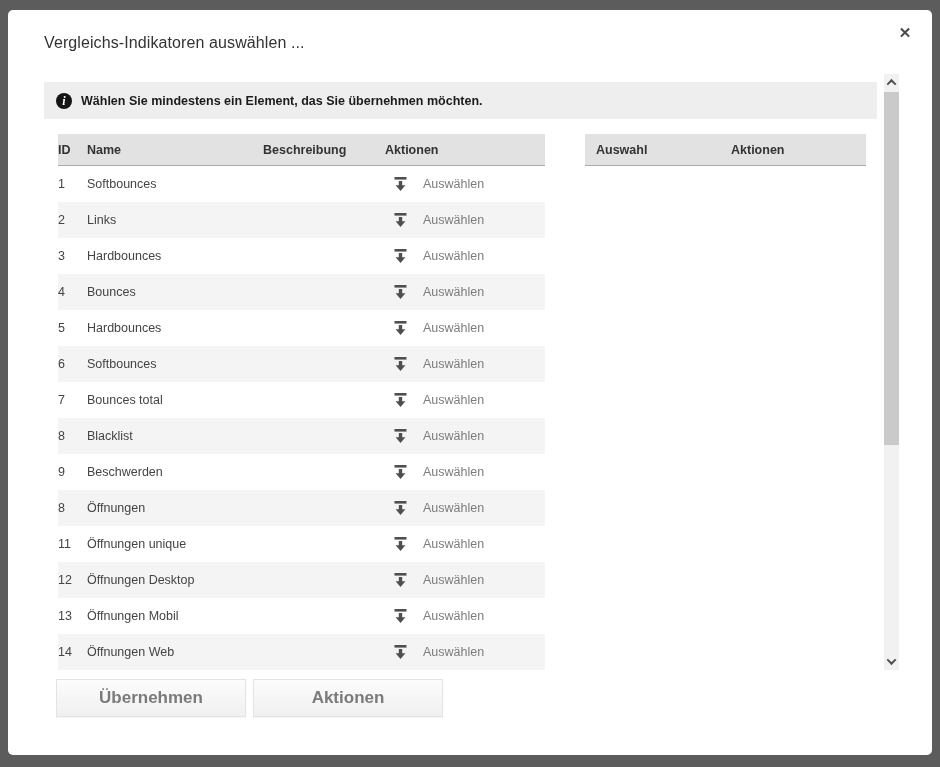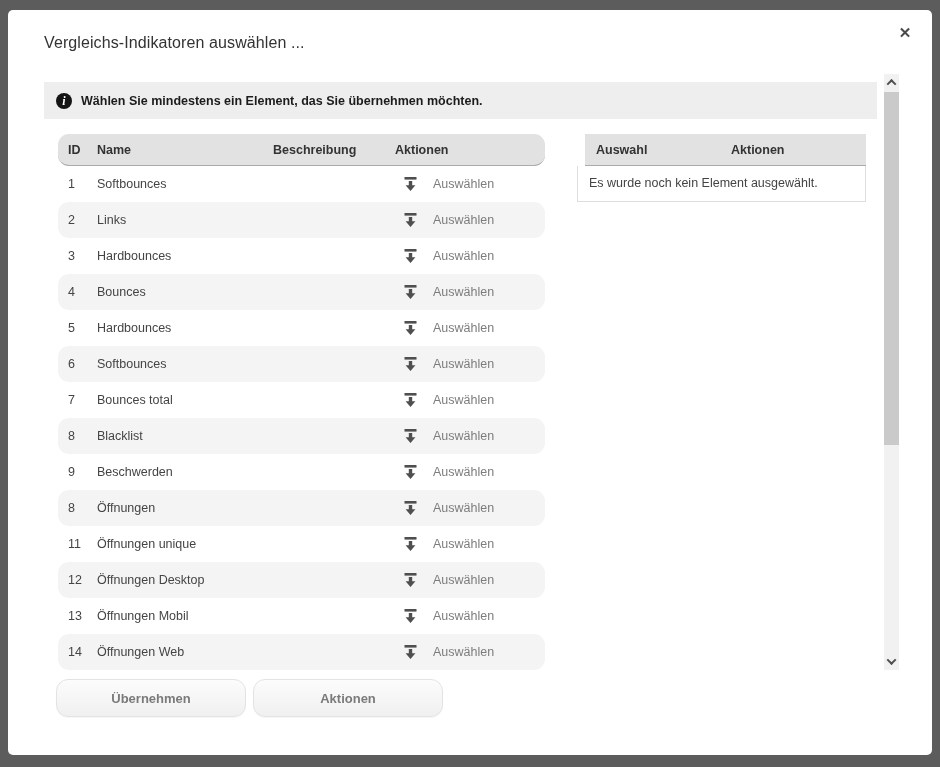--- a/index.html
+++ b/index.html
@@ -38,21 +38,21 @@
     margin-left:12px; flex:0 0 auto;
     font-family:"Liberation Serif", serif; font-weight:bold; font-style:italic;
     font-size:12px; line-height:16px;
   }
   .info-text { margin-left:9px; font-size:12.5px; font-weight:bold; color:#1c1c1c; }
 
   
   .table-left { position:absolute; left:14px; top:60px; width:487px; }
   .table-left .thead, .table-left .trow {
     display:grid; grid-template-columns:29px 176px 122px 1fr;
-    align-items:center; padding-left:10px; box-sizing:border-box;border-radius:11px;
+    align-items:center; box-sizing:border-box;
   }
   .thead {
     height:32px; background:#e2e2e2; border-bottom:1px solid #ababab;
     font-size:12.5px; font-weight:bold; color:#333333;
   }
   .trow { height:36px; font-size:12.5px; color:#444444; background:#ffffff; }
   .trow.alt { background:#f4f4f4; }
   .cact { display:flex; align-items:flex-start; gap:16px; padding-left:9px; }
   .dl-icon { display:inline-flex; width:13px; height:14px; }
   .dl-icon svg { display:block; }
@@ -81,23 +81,23 @@
   .sb-down { bottom:0; }
   .chev { width:5px; height:5px; display:block; }
   .chev-up   { border-left:2px solid #4f4f4f; border-top:2px solid #4f4f4f; transform:rotate(45deg) translate(1px,1px); }
   .chev-down { border-right:2px solid #4f4f4f; border-bottom:2px solid #4f4f4f; transform:rotate(45deg) translate(-1px,-1px); }
   .sb-thumb { position:absolute; left:0; top:18px; width:15px; height:353px; background:#cacaca; cursor:pointer; }
 
   
   .btn {
     position:absolute; top:669px; width:190px; height:38px;
     background:linear-gradient(#fcfcfc,#f0f0f0);
-    border:1px solid #e3e3e3; border-radius:12px;
+    border:1px solid #e3e3e3; border-radius:0;
     font-family:"Liberation Sans", sans-serif;
-    font-size:13px; font-weight:bold; color:#7a7a7a;
+    font-size:17px; font-weight:bold; color:#7a7a7a;
     box-sizing:border-box; cursor:pointer;
     box-shadow:0 1px 1px rgba(0,0,0,0.04);
   }
   .btn-apply { left:48px; }
   .btn-cancel { left:245px; }
 </style>
 </head>
 <body>
 
 <div class="modal">
@@ -333,21 +333,20 @@
     </div>
   </div>
 </div>
     </div>
 
     <div class="table-right">
       <div class="thead">
         <div>Auswahl</div>
         <div>Aktionen</div>
       </div>
-      <div class="empty-row">Es wurde noch kein Element ausgewählt.</div>
     </div>
 
   </div>
 
   <div class="scrollbar">
     <div class="sb-btn sb-up">
       <span class="chev chev-up"></span>
     </div>
     <div class="sb-thumb"></div>
     <div class="sb-btn sb-down">

